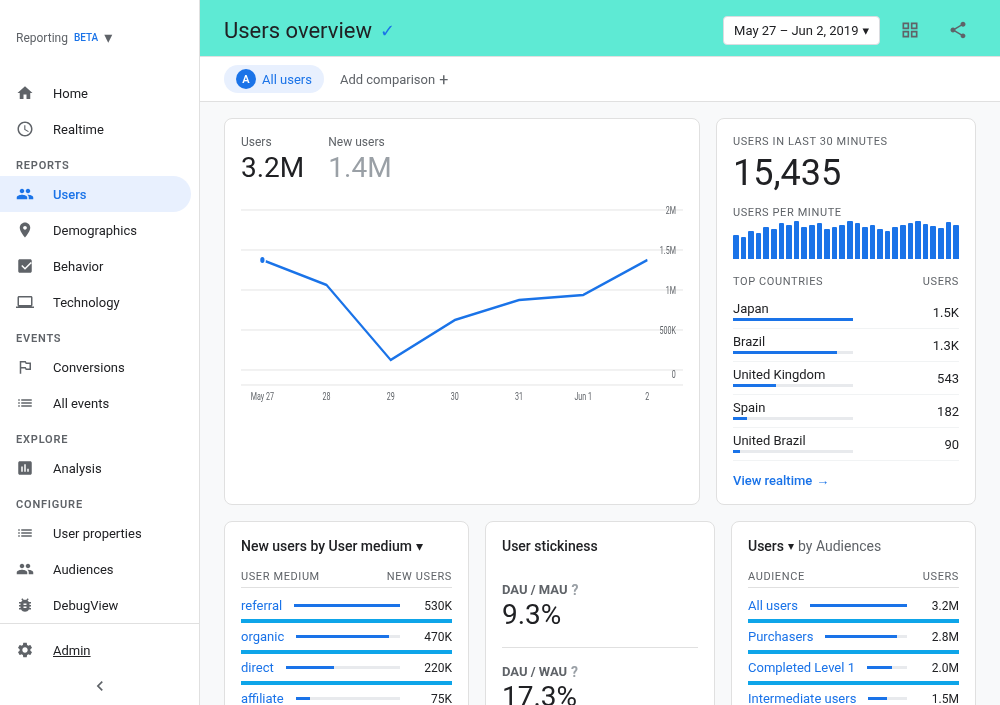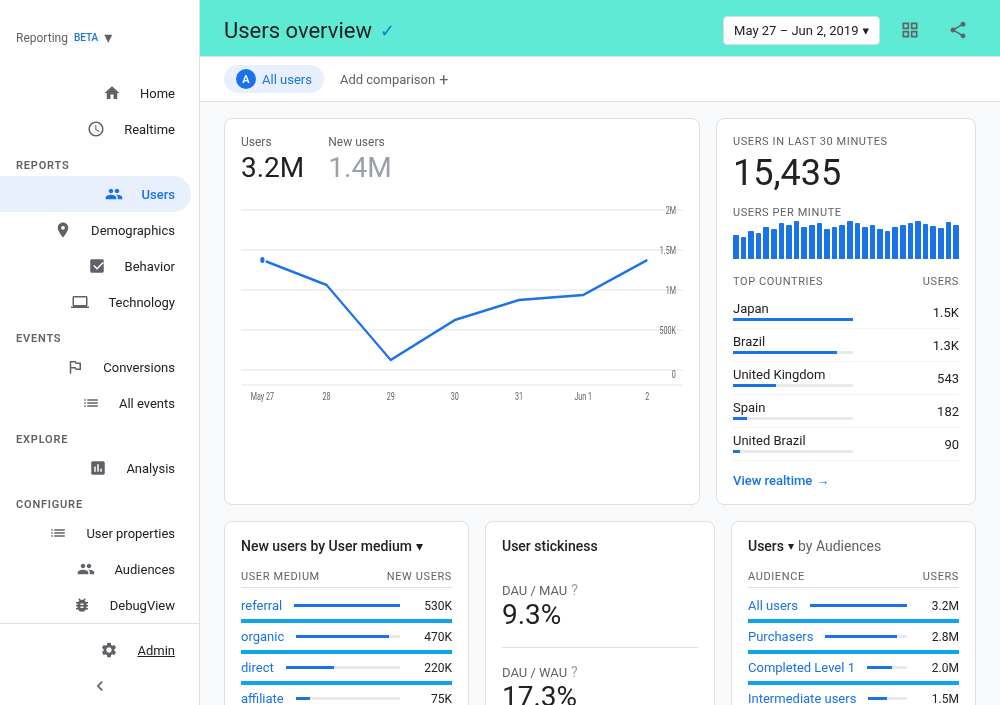--- a/index.html
+++ b/index.html
@@ -35,21 +35,20 @@
     .sidebar-nav-item {
       display: flex;
       align-items: center;
       gap: 19px;
       padding: 9px 16px;
       cursor: pointer;
       border-radius: 0 20px 20px 0;
       margin-right: 8px;
       font-size: 13px;
       color: #202124;
-      justify-content: flex-end;
     }
     .sidebar-nav-item.active { background: #e8f0fe; color: #1a73e8; font-weight: 500; }
     .sidebar-section-label {
       font-size: 11px;
       color: #5f6368;
       font-weight: 600;
       letter-spacing: 0.8px;
       padding: 12px 16px 4px;
       text-transform: uppercase;
     }
@@ -346,22 +345,22 @@
     .stickiness-metric:last-of-type { border-bottom: none; }
     .stickiness-row {
       display: flex;
       justify-content: space-between;
       align-items: center;
     }
     .stickiness-label {
       font-size: 13px;
       color: #5f6368;
       display: flex;
-      align-items: center;
       gap: 4px;
+      font-weight: bold;
     }
     .stickiness-value {
       font-size: 28px;
       font-weight: 400;
       color: #202124;
     }
 
     
     .audiences-card {
       flex: 1;

